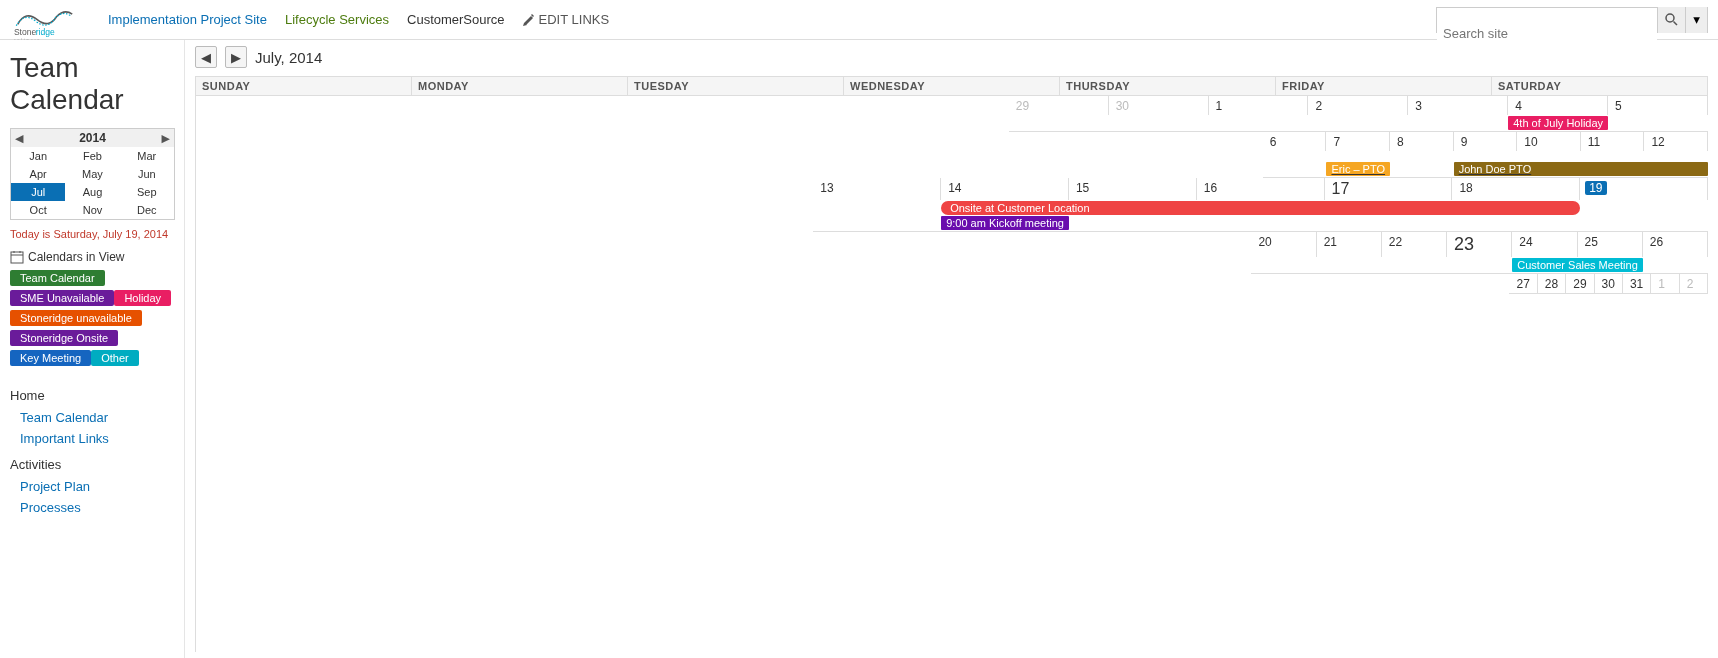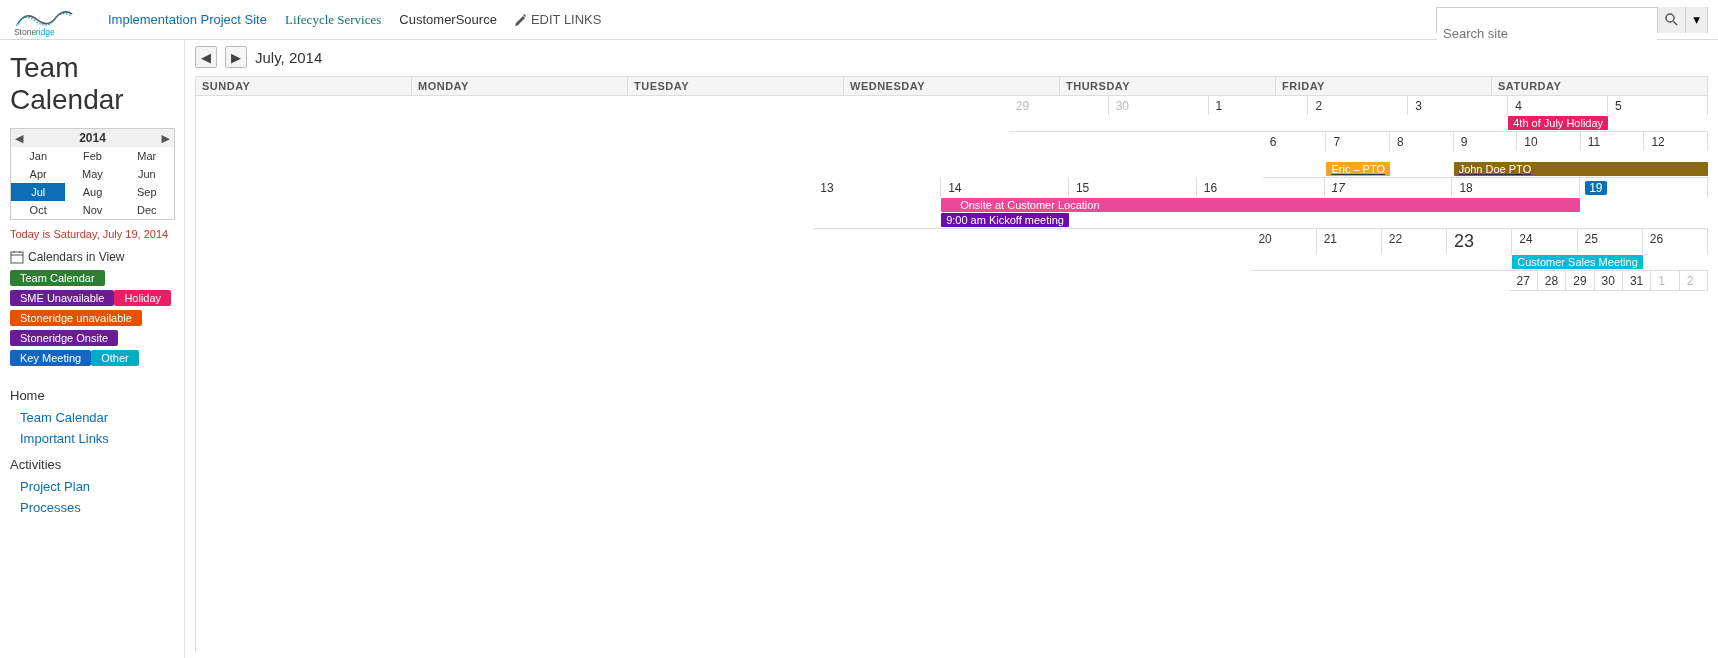--- a/index.html
+++ b/index.html
@@ -62,21 +62,21 @@
   <div id="logo-area">
     <svg id="logo-img" viewBox="0 0 90 45">
       <path d="M10,28 Q20,10 35,22 Q50,34 60,18 Q70,8 80,15" fill="none" stroke="#5a5a5a" stroke-width="2"></path>
       <path d="M8,30 Q18,12 33,24 Q48,36 58,20 Q68,10 78,17" fill="none" stroke="#00aacc" stroke-width="1.5" stroke-dasharray="2,2"></path>
       <text x="5" y="42" font-size="11" fill="#5a5a5a" font-family="Arial">Stone</text>
         <text x="33" y="42" font-size="11" fill="#00aacc" font-family="Arial">ridge</text>
       <text x="5" y="50" font-size="5" fill="#aaa" font-family="Arial" letter-spacing="2">software</text>
     </svg>
   </div>
   <span style="color:#0a6fb4;font-size:13px;cursor:pointer;">Implementation Project Site</span>
-  <span style="font-size:13px;color:#0f766e;cursor:pointer;font-family:Liberation Serif, serif;">Lifecycle Services</span>
+  <span style="font-size:13px;color:#4d7c0f;cursor:pointer;">Lifecycle Services</span>
   <span style="font-size:13px;color:#333;cursor:pointer;">CustomerSource</span>
   <span style="display:flex;align-items:center;gap:4px;color:#555;font-size:13px;cursor:pointer;">
     <svg width="12" height="12" viewBox="0 0 12 12">
         <path d="M1,9 L3,11 L10,4 L8,2 Z M0,12 L4,11 L1,9 Z M8,1 L9,0 L11,2 L10,3 Z" fill="#555"></path>
       </svg>
     <span>EDIT LINKS</span>
   </span>
   <div id="search-box-wrap">
     <input id="search-input" type="text" style="border: none; outline: none; font-size: 13px; padding: 2px 6px; width: 220px; color: rgb(153, 153, 153);" placeholder="Search site">
     <button id="search-btn" style="background:#eee;border:none;border-left:1px solid #ccc;height:26px;width:28px;cursor:pointer;">
@@ -193,26 +193,26 @@
               <div style="background: rgb(245, 166, 35); color: rgb(255, 255, 255); font-size: 11px; padding: 1px 5px; border-radius: 1px; white-space: nowrap; overflow: hidden; text-overflow: ellipsis; cursor: pointer; grid-column: 2 / span 1; margin-bottom: 1px;">Eric – PTO</div>
               <div style="background: rgb(139, 105, 20); color: rgb(255, 255, 255); font-size: 11px; padding: 1px 5px; border-radius: 1px; white-space: nowrap; overflow: hidden; text-overflow: ellipsis; cursor: pointer; grid-column: 4 / span 4; margin-bottom: 1px;">John Doe PTO</div>
             </div>
           </div>
           <div style="border-bottom: 1px solid rgb(221, 221, 221); overflow: hidden; display: flex; flex-direction: column;">
             <div style="display: grid; grid-template-columns: repeat(7, 1fr); flex-shrink: 0;">
               <div style="border-right: 1px solid rgb(221, 221, 221); padding: 2px 5px; min-height: 16px;"><span style="font-size: 12px; display: inline-block; padding: 0px 2px;">13</span></div>
               <div style="border-right: 1px solid rgb(221, 221, 221); padding: 2px 5px; min-height: 16px;"><span style="font-size: 12px; display: inline-block; padding: 0px 2px;">14</span></div>
               <div style="border-right: 1px solid rgb(221, 221, 221); padding: 2px 5px; min-height: 16px;"><span style="font-size: 12px; display: inline-block; padding: 0px 2px;">15</span></div>
               <div style="border-right: 1px solid rgb(221, 221, 221); padding: 2px 5px; min-height: 16px;"><span style="font-size: 12px; display: inline-block; padding: 0px 2px;">16</span></div>
-              <div style="border-right: 1px solid rgb(221, 221, 221); padding: 2px 5px; min-height: 16px;"><span style="font-size: 12px; display: inline-block; padding: 0px 2px; font-style: italic;">17</span></div>
+              <div style="border-right: 1px solid rgb(221, 221, 221); padding: 2px 5px; min-height: 16px;"><span style="font-size: 16px; display: inline-block; padding: 0px 2px;">17</span></div>
               <div style="border-right: 1px solid rgb(221, 221, 221); padding: 2px 5px; min-height: 16px;"><span style="font-size: 12px; display: inline-block; padding: 0px 2px;">18</span></div>
               <div style="border-right: 1px solid rgb(221, 221, 221); padding: 2px 5px; min-height: 16px;"><span style="font-size: 12px; display: inline-block; background: rgb(10, 111, 180); color: rgb(255, 255, 255); border-radius: 2px; padding: 0px 4px;">19</span></div>
             </div>
             <div style="display: grid; grid-template-columns: repeat(7, 1fr); flex-shrink: 0; margin-top: 1px;">
-              <div style="background: #ec4899; color: rgb(255, 255, 255); font-size: 11px; padding: 1px 19px; border-radius: 1px; white-space: nowrap; overflow: hidden; text-overflow: ellipsis; cursor: pointer; grid-column: 2 / span 5; margin-bottom: 1px;">Onsite at Customer Location</div>
+              <div style="background: #ef4444; color: rgb(255, 255, 255); font-size: 11px; padding: 1px 9px; border-radius: 7px; white-space: nowrap; overflow: hidden; text-overflow: ellipsis; cursor: pointer; grid-column: 2 / span 5; margin-bottom: 1px;">Onsite at Customer Location</div>
               <div style="background: rgb(106, 13, 173); color: rgb(255, 255, 255); font-size: 11px; padding: 1px 5px; border-radius: 1px; white-space: nowrap; overflow: hidden; text-overflow: ellipsis; cursor: pointer; grid-column: 2 / span 1; margin-bottom: 1px;">9:00 am Kickoff meeting</div>
             </div>
           </div>
           <div style="border-bottom: 1px solid rgb(221, 221, 221); overflow: hidden; display: flex; flex-direction: column;">
             <div style="display: grid; grid-template-columns: repeat(7, 1fr); flex-shrink: 0;">
               <div style="border-right: 1px solid rgb(221, 221, 221); padding: 2px 5px; min-height: 16px;"><span style="font-size: 12px; display: inline-block; padding: 0px 2px;">20</span></div>
               <div style="border-right: 1px solid rgb(221, 221, 221); padding: 2px 5px; min-height: 16px;"><span style="font-size: 12px; display: inline-block; padding: 0px 2px;">21</span></div>
               <div style="border-right: 1px solid rgb(221, 221, 221); padding: 2px 5px; min-height: 16px;"><span style="font-size: 12px; display: inline-block; padding: 0px 2px;">22</span></div>
               <div style="border-right: 1px solid rgb(221, 221, 221); padding: 2px 5px; min-height: 16px;"><span style="font-size: 18px; display: inline-block; padding: 0px 2px;">23</span></div>
               <div style="border-right: 1px solid rgb(221, 221, 221); padding: 2px 5px; min-height: 16px;"><span style="font-size: 12px; display: inline-block; padding: 0px 2px;">24</span></div>

